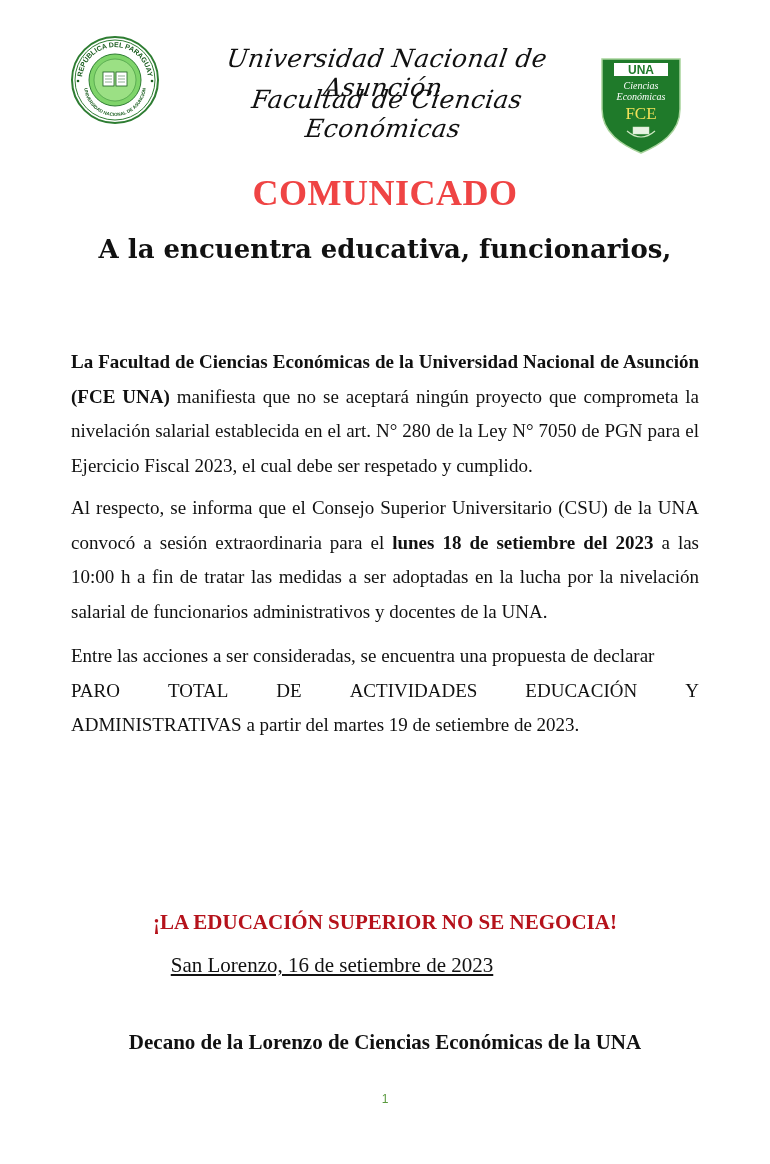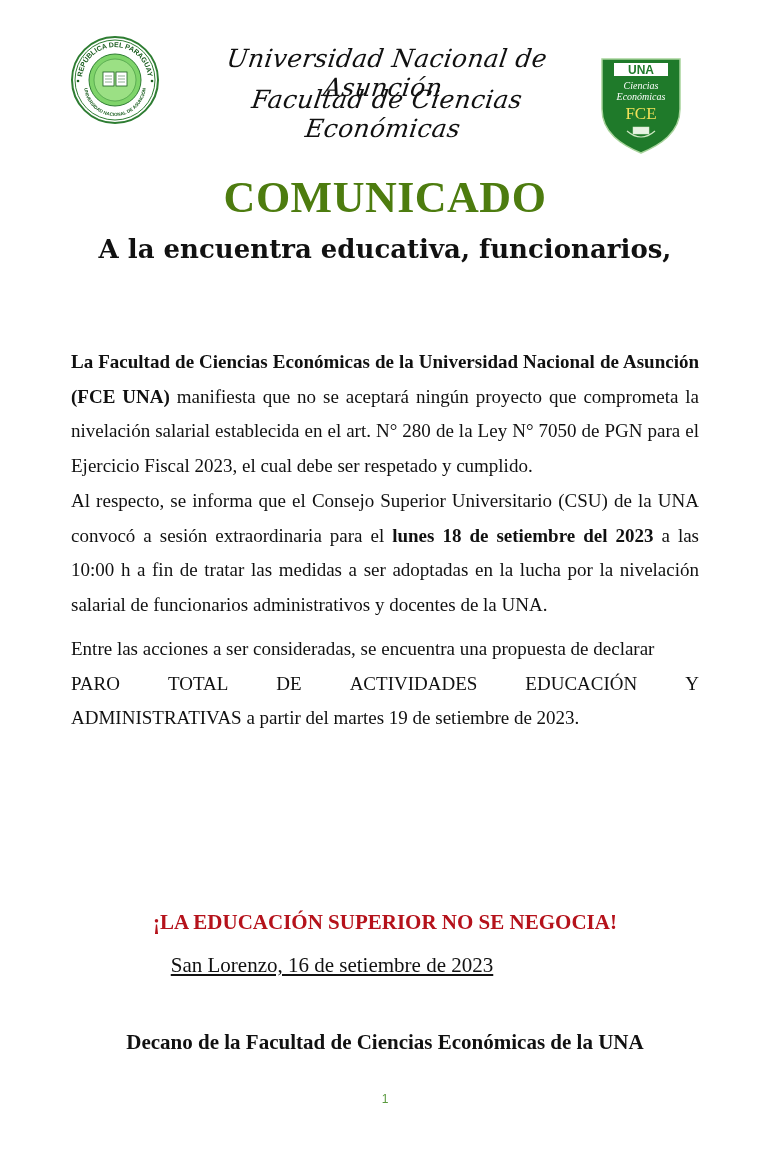--- a/index.html
+++ b/index.html
@@ -3,25 +3,25 @@
 <meta charset="utf-8">
 <style>
   html, body { margin:0; padding:0; background:#ffffff; }
   body { width:770px; height:1164px; position:relative; overflow:hidden; font-family:"Liberation Serif", "DejaVu Serif", serif; color:#111; }
   .header { position:absolute; left:0; top:0; width:770px; height:150px; }
   .seal { position:absolute; left:70px; top:35px; width:90px; height:90px; }
   .shield { position:absolute; left:600px; top:37px; width:82px; height:98px;margin-top:20px; }
   .script-title { position:absolute; left:180px; width:410px; text-align:center; font-family:"DejaVu Serif", serif; font-style:italic; font-size:25px; letter-spacing:0.3px; color:#111; transform:skewX(-8deg); }
   .script-title.l1 { top:44px; }
   .script-title.l2 { top:85px; }
-  .comunicado { position:absolute; top:172px; left:0; width:770px; text-align:center; font-family:"Liberation Serif", serif; font-weight:bold; font-size:44px; color:#4d7c0f; letter-spacing:0.5px; }
+  .comunicado { position:absolute; top:172px; left:0; width:770px; text-align:center; font-family:"Liberation Serif", serif; font-weight:bold; font-size:36px; color:#ef4444; letter-spacing:0.5px; }
   .subtitle { position:absolute; top:228px; left:0; width:770px; text-align:center; font-family:"DejaVu Serif", serif; font-weight:bold; font-size:26px; line-height:42px; color:#111; }
   .body { position:absolute; left:71px; top:345px; width:628px; font-size:19px; line-height:34.5px; text-align:justify; }
   .body p { margin:0 0 10px 0; }
-  .body .para1 { margin-bottom:1px; }
+  .body .para1 { margin-bottom:8px; }
   .paro-line { display:flex; justify-content:space-between; }
   .slogan { position:absolute; top:910px; left:0; width:770px; text-align:center; font-weight:bold; font-size:21px; color:#b5121b; }
   .place-date { position:absolute; top:953px; left:0; width:664px; text-align:center; font-size:21px;text-decoration:underline; }
   .signature { position:absolute; top:1030px; left:0; width:770px; text-align:center; font-weight:bold; font-size:21px; }
   .page-num { position:absolute; top:1092px; left:0; width:770px; text-align:center; font-size:12px; color:#5a9a3e; font-family:"Liberation Sans", sans-serif; }
 </style>
 </head>
 <body>
 
 <div class="header">
@@ -89,14 +89,14 @@
       <span>EDUCACIÓN</span>
       <span>Y</span>
     </span>
     <span style="display:block;">ADMINISTRATIVAS a partir del martes 19 de setiembre de 2023.</span>
   </p>
 
 </div>
 
 <div class="slogan">¡LA EDUCACIÓN SUPERIOR NO SE NEGOCIA!</div>
 <div class="place-date">San Lorenzo, 16 de setiembre de 2023</div>
-<div class="signature">Decano de la Facultad de Ciencias Económicas de la UNA</div>
+<div class="signature">Decano de la Lorenzo de Ciencias Económicas de la UNA</div>
 <div class="page-num">1</div>
 
 </body></html>

